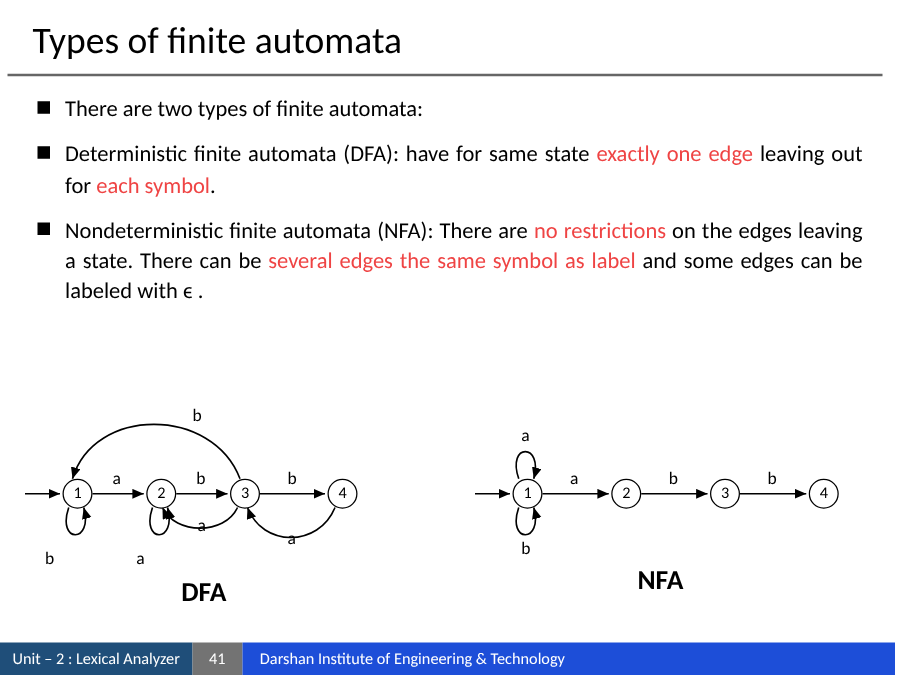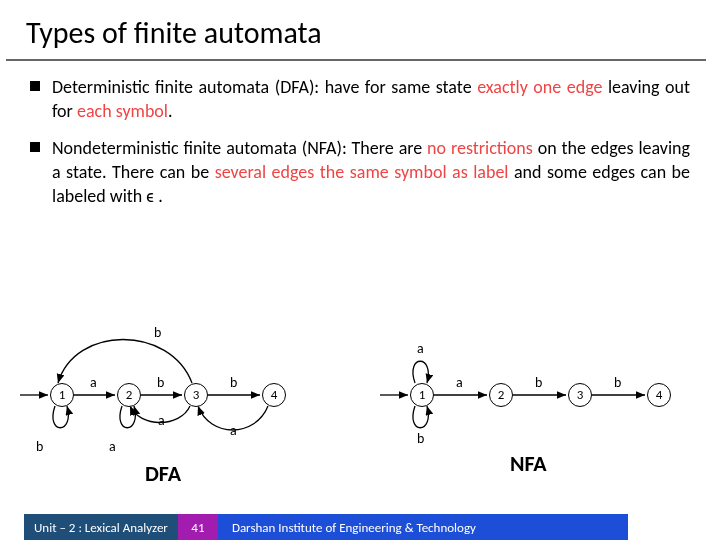--- a/index.html
+++ b/index.html
@@ -76,37 +76,36 @@
     top: 0;
     left: 0;
     width: 720px;
     height: 200px;
     overflow: visible;
   }
   .footer {
     position: absolute;
     bottom: 0;
     left: 0;
-    width: 604px;
+    width: 716px;
     height: 26px;
     display: flex;
     align-items: center;
     font-size: 13px;
-    margin-left: 24px;
   }
   .footer-left {
     background: #1f4e79;
     color: #fff;
     padding: 4px 10px;
     height: 100%;
     display: flex;
     align-items: center;
   }
   .footer-mid {
-    background: #a21caf;
+    background: #737373;
     color: #fff;
     width: 40px;
     height: 100%;
     display: flex;
     align-items: center;
     justify-content: center;
   }
   .footer-right {
     background: #1d4ed8;
     color: #fff;
@@ -116,20 +115,24 @@
     align-items: center;
     padding-left: 14px;
   }
 </style>
 </head>
 <body>
 
 <div class="title">Types of finite automata</div>
 
 <div class="content">
+  <div class="bullet-row">
+    <div class="bullet-mark"></div>
+    <div class="bullet-text">There are two types of finite automata:</div>
+  </div>
   <div class="bullet-row">
     <div class="bullet-mark"></div>
     <div class="bullet-text">
       <span>Deterministic finite automata (DFA): </span><span>have for same state </span><span class="red">exactly one edge</span><span> leaving out for </span><span class="red">each symbol</span><span>.</span>
     </div>
   </div>
   <div class="bullet-row">
     <div class="bullet-mark"></div>
     <div class="bullet-text">
       <span>Nondeterministic finite automata (NFA): There are </span><span class="red">no restrictions</span><span> on the edges leaving a state. There can be </span><span class="red">several edges the same symbol as label</span><span> and some edges can be labeled with </span><span>ϵ</span><span> .</span>

